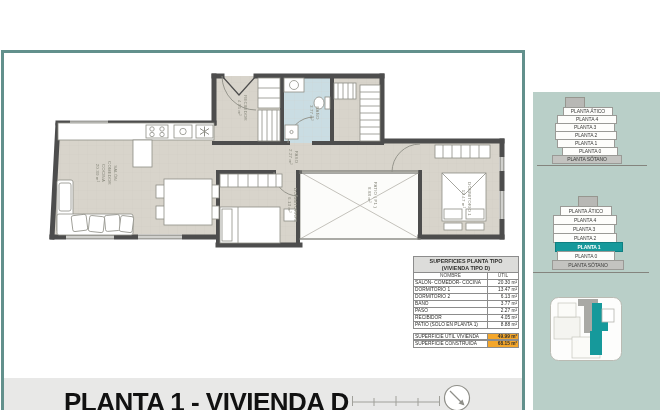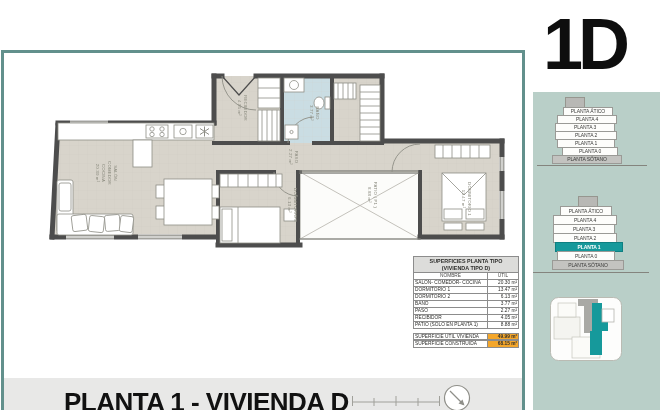--- a/index.html
+++ b/index.html
@@ -343,21 +343,20 @@
         <line x1="66" y1="4" x2="66" y2="12"></line>
       <line x1="87.5" y1="2" x2="87.5" y2="12"></line>
     </g>
   </svg>
   <svg class="compass" width="28" height="28">
     <circle cx="14" cy="14" r="12.5" fill="#fff" stroke="#8f8f89" stroke-width="1.2"></circle>
     <line x1="7" y1="7" x2="20.5" y2="20.5" stroke="#8f8f89" stroke-width="1.2"></line>
     <polygon points="21.5,21.5 15.5,19.5 19.5,15.5" fill="#8f8f89"></polygon>
   </svg>
 
-  <div class="unit-code">1D</div>
 
   <div class="panel">
 
     <div class="stack" style="top:5px;">
       <div class="roof">
           <div style="left:32px;top:0;width:20px;height:11px;"></div>
         </div>
       <div class="floor-row" style="width:50px;margin-left:30px;">PLANTA ÁTICO</div>
       <div class="floor-row" style="width:60px;margin-left:24px;">PLANTA 4</div>
       <div class="floor-row" style="width:60px;margin-left:22px;">PLANTA 3</div>

